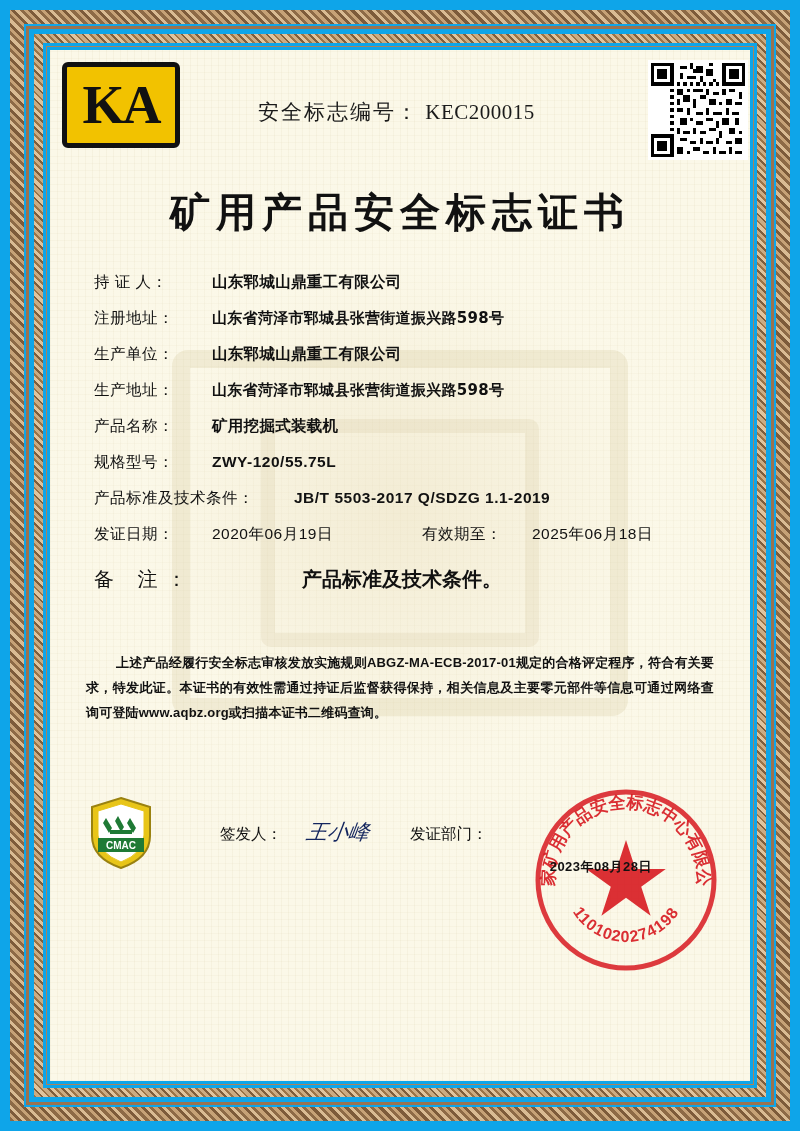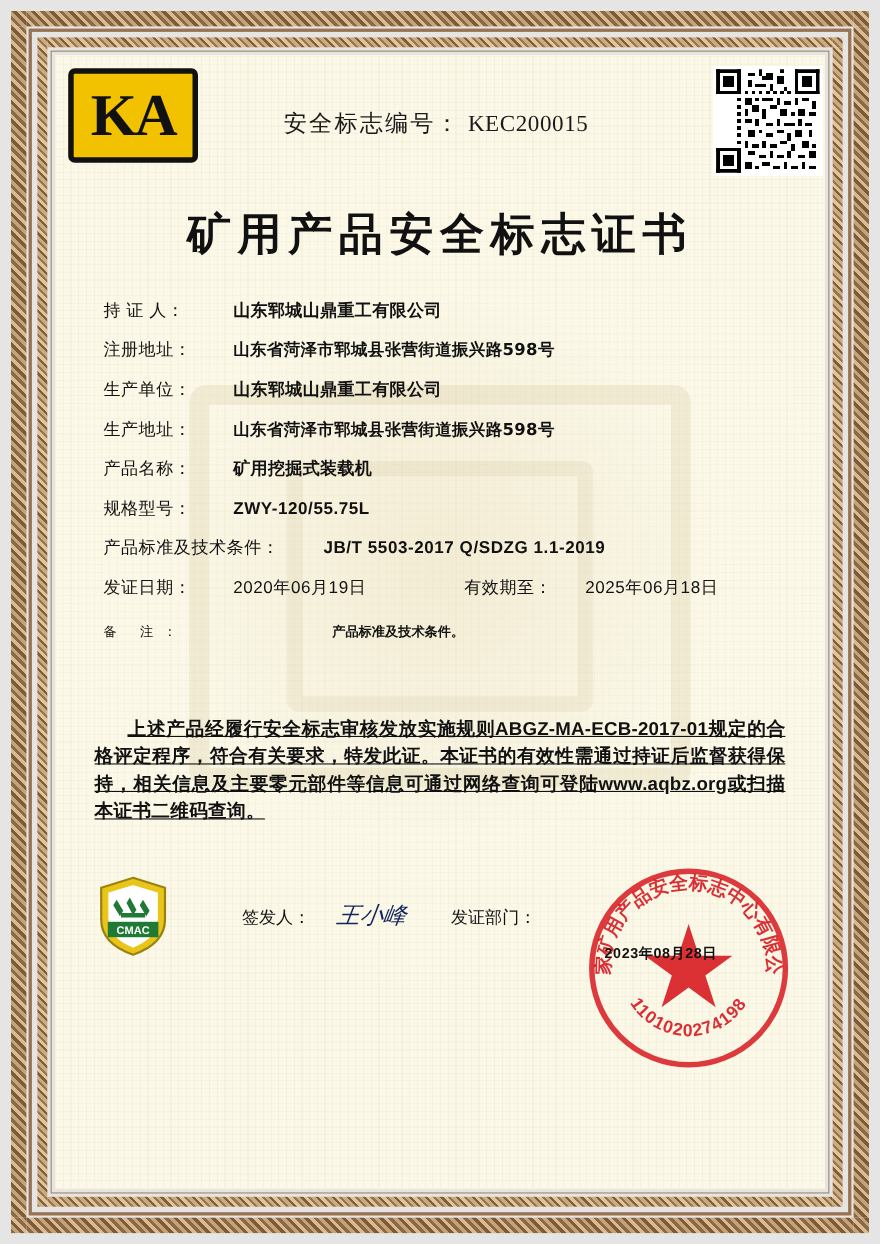--- a/index.html
+++ b/index.html
@@ -12,21 +12,21 @@
     height: 1131px;
     font-family: "Liberation Sans", sans-serif;
     overflow: hidden;
   }
 
   
   .page {
     position: relative;
     width: 800px;
     height: 1131px;
-    background: #e5e5e5;
+    background: #0ea5e9;
     box-sizing: border-box;
   }
 
   
   .border-outer {
     position: absolute;
     left: 10px; top: 10px; right: 10px; bottom: 10px;
     border: 14px solid #a4805c;
     border-image: repeating-linear-gradient(
         45deg,
@@ -195,40 +195,39 @@
   }
   .row-dates .lbl1 { width: 118px; flex: 0 0 118px; letter-spacing: 0.5px; }
   .row-dates .val1 { width: 210px; flex: 0 0 210px; letter-spacing: 0.5px; }
   .row-dates .lbl2 { flex: 0 0 110px; letter-spacing: 0.5px; }
   .row-dates .val2 { letter-spacing: 0.5px; }
 
   .row-remark {
     display: flex;
     align-items: baseline;
     height: 36px;
-    font-size: 12px;
+    font-size: 20px;
     color: #111;
   }
   .row-remark .lbl { width: 118px; flex: 0 0 118px; letter-spacing: 9px; }
   .row-remark .val { margin-left: 90px; font-weight: bold; }
 
   
   .statement {
     position: absolute;
     left: 86px;
     right: 86px;
     top: 650px;
-    font-size: 17px;
+    font-size: 13px;
     line-height: 25px;
     color: #111;
     text-align: justify;
     text-indent: 30px;
     letter-spacing: 0.2px;
     font-weight: bold;
-    text-decoration: underline;
   }
 
   
   .cmac-badge {
     position: absolute;
     left: 88px;
     top: 796px;
     width: 66px;
     height: 74px;
   }

